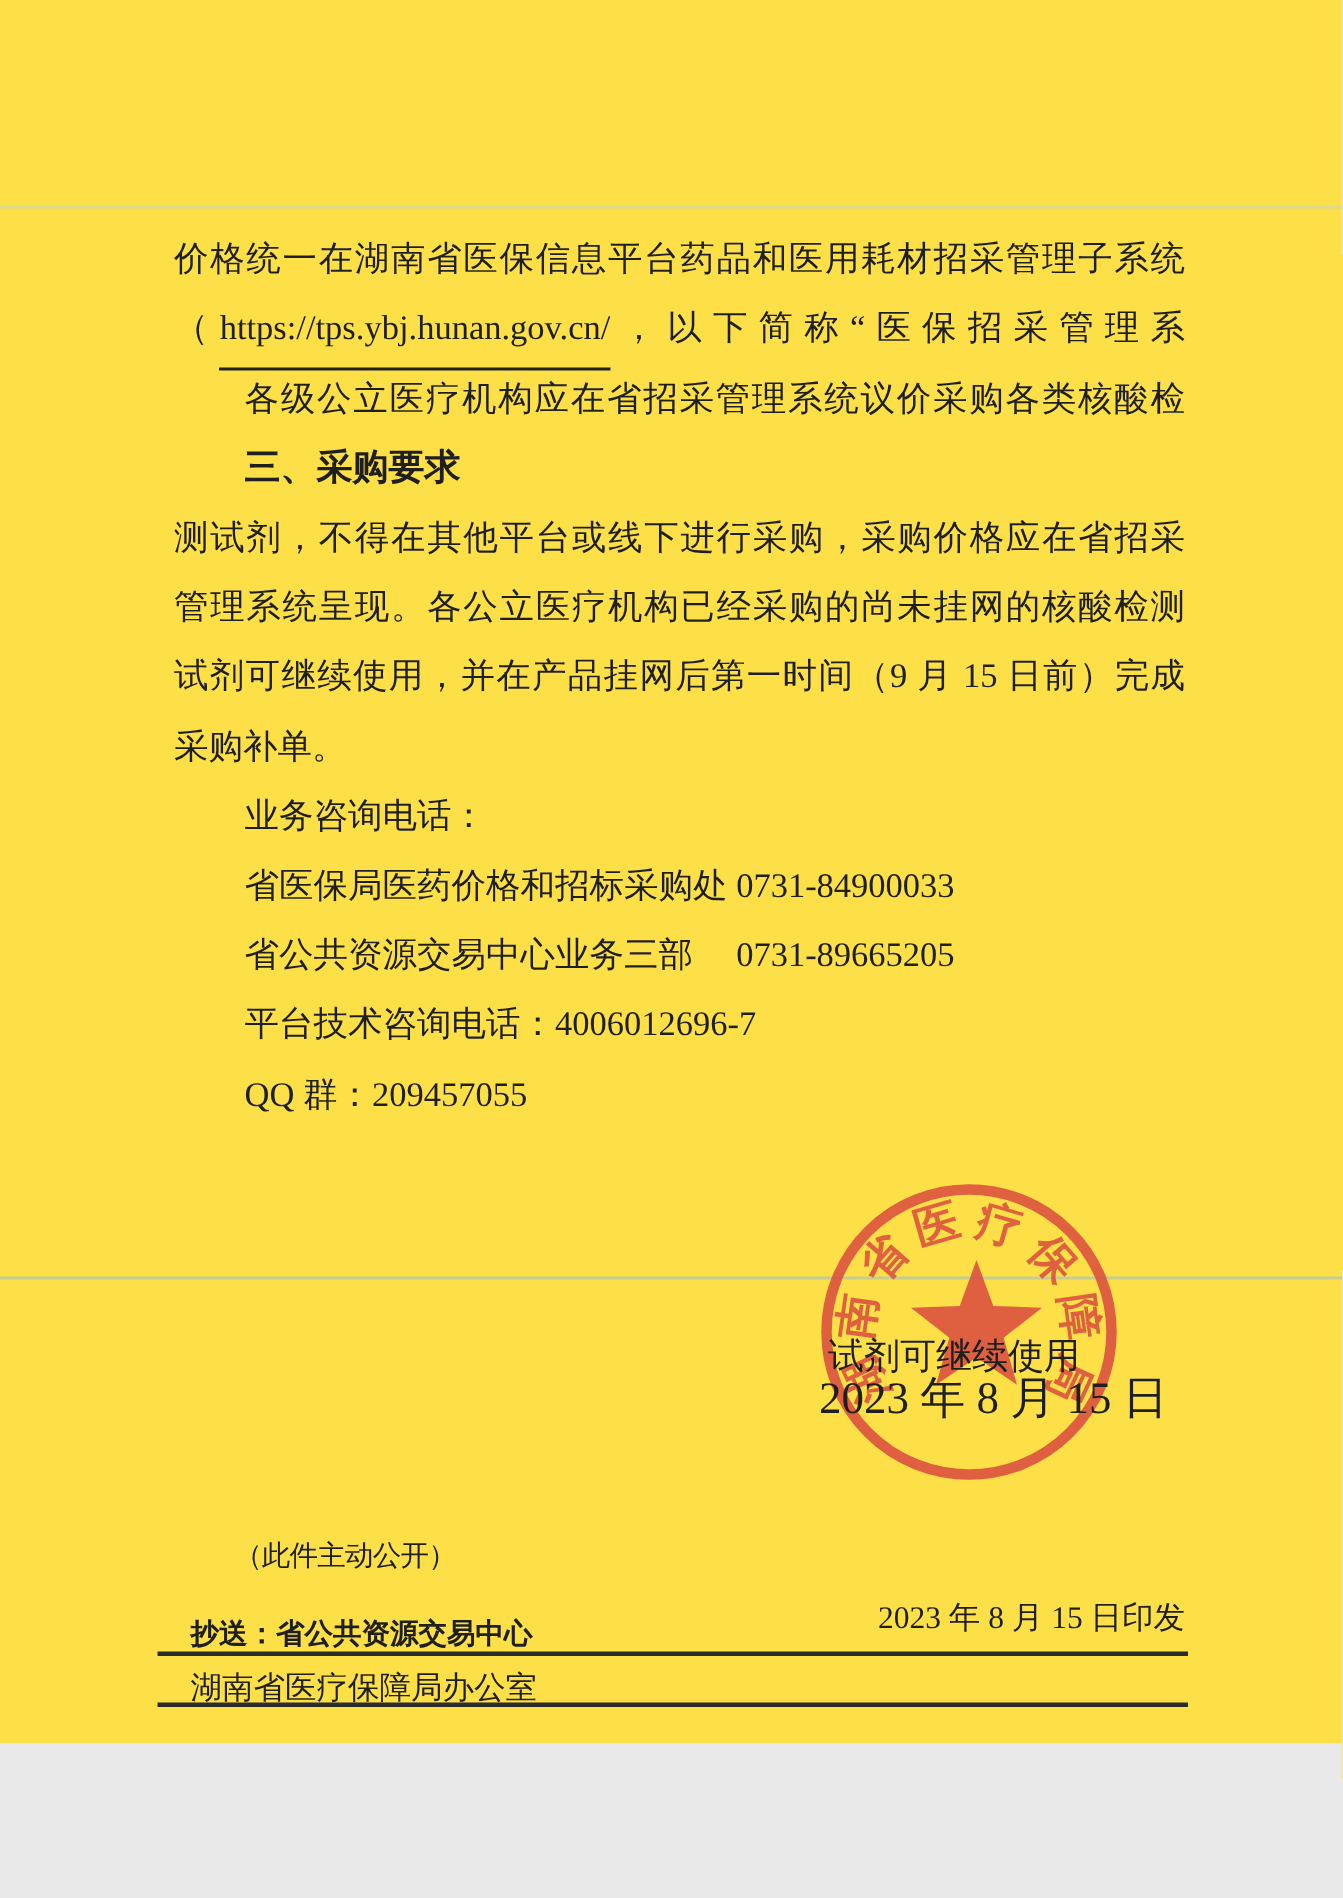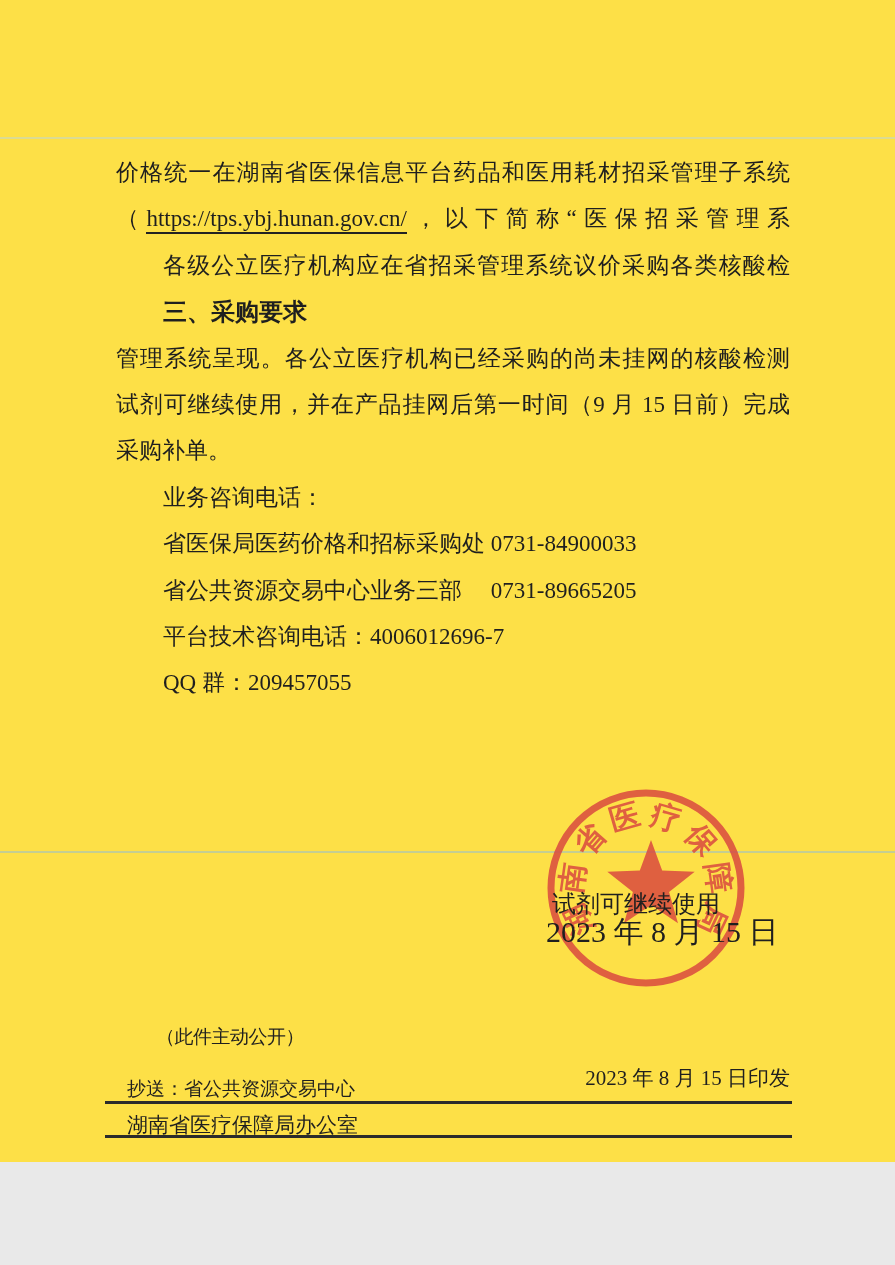--- a/index.html
+++ b/index.html
@@ -19,40 +19,40 @@
   .body-text{
     position:absolute;left:116px;top:150px;width:674px;
     font-size:23px;line-height:46.4px;
     z-index:2;
   }
   .ln{min-height:46.4px;text-align:left;}
   .ln.j{text-align:justify;text-align-last:justify;}
   .ln.ind{padding-left:47px;}
   .ln.bold{font-weight:700;font-size:24px;}
   .ln.pre{white-space:pre;}
-  .url{border-bottom:2px solid #222;padding-bottom:1px;}
+  .url{border-bottom:2px solid #222;padding-bottom:14px;}
 
   .stamp{position:absolute;left:544px;top:787px;width:208px;height:208px;z-index:1;}
   .stamp svg{display:block;width:208px;height:208px;}
 
   .sig-org{
     position:absolute;left:552px;top:888px;width:200px;
     font-size:24px;letter-spacing:0px;z-index:3;white-space:pre;
   }
   .sig-date{
     position:absolute;left:546px;top:912px;width:220px;
     font-size:30px;z-index:3;white-space:pre;
   }
   .publicity{
     position:absolute;left:156px;top:984px;
     font-size:19px;letter-spacing:-0.5px;z-index:2;white-space:pre;margin-top:40px;
   }
   .footer-cc{
     position:absolute;left:127px;top:1076px;
-    font-size:19px;z-index:2;white-space:pre;
+    font-size:19px;z-index:2;white-space:pre;font-weight:bold;
   }
   .rule{position:absolute;left:105px;width:687px;background:#2b2b2b;z-index:2;}
   .rule.r1{top:1101px;height:3px;}
   .rule.r2{top:1135px;height:3px;}
   .footer-issuer{
     position:absolute;left:127px;top:1111px;
     font-size:21px;z-index:2;white-space:pre;
   }
   .footer-printdate{
     position:absolute;right:105px;top:1064px;
@@ -73,20 +73,21 @@
 <div class="page">
 
   <div class="scanline top"></div>
   <div class="scanline mid"></div>
 
   <div class="body-text">
     <div class="ln j"><span>价格统一在湖南省医保信息平台药品和医用耗材招采管理子系统</span></div>
     <div class="ln j"><span>（</span><span class="url">https://tps.ybj.hunan.gov.cn/</span><span>，以下简称“医保招采管理系</span></div>
     <div class="ln ind j">各级公立医疗机构应在省招采管理系统议价采购各类核酸检</div>
     <div class="ln ind bold">三、采购要求</div>
+    <div class="ln j">测试剂，不得在其他平台或线下进行采购，采购价格应在省招采</div>
     <div class="ln j">管理系统呈现。各公立医疗机构已经采购的尚未挂网的核酸检测</div>
     <div class="ln j">试剂可继续使用，并在产品挂网后第一时间（9 月 15 日前）完成</div>
     <div class="ln">采购补单。</div>
     <div class="ln ind">业务咨询电话：</div>
     <div class="ln ind pre">省医保局医药价格和招标采购处 0731-84900033</div>
     <div class="ln ind pre">省公共资源交易中心业务三部　 0731-89665205</div>
     <div class="ln ind pre">平台技术咨询电话：4006012696-7</div>
     <div class="ln ind pre">QQ 群：209457055</div>
   </div>
 

